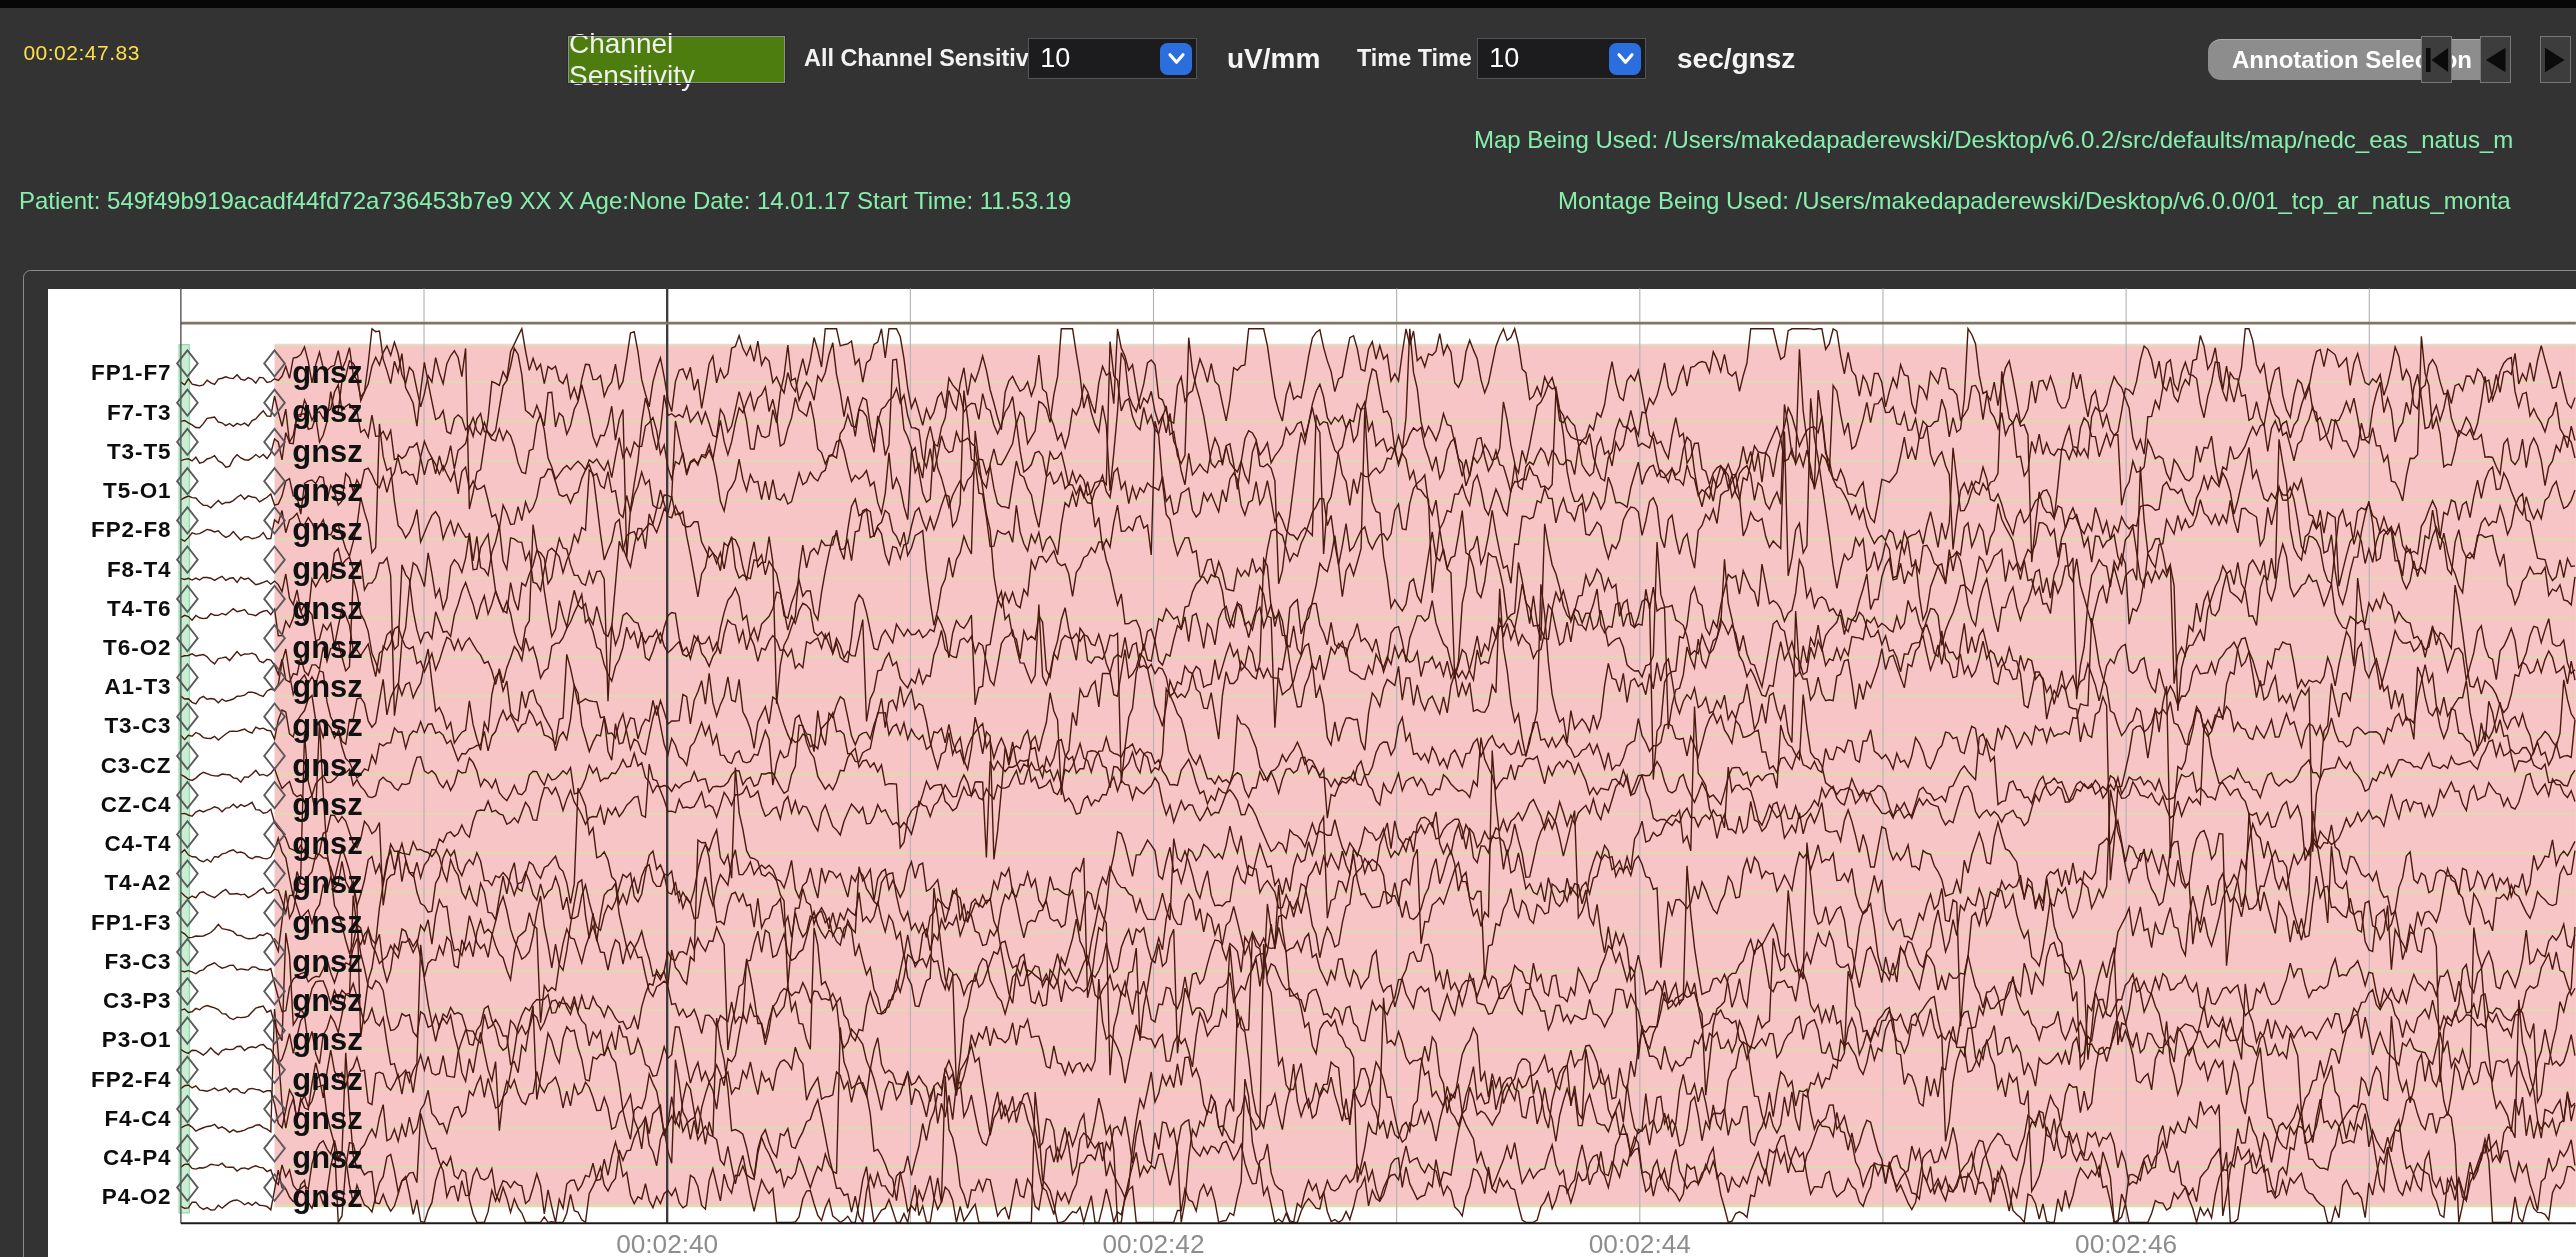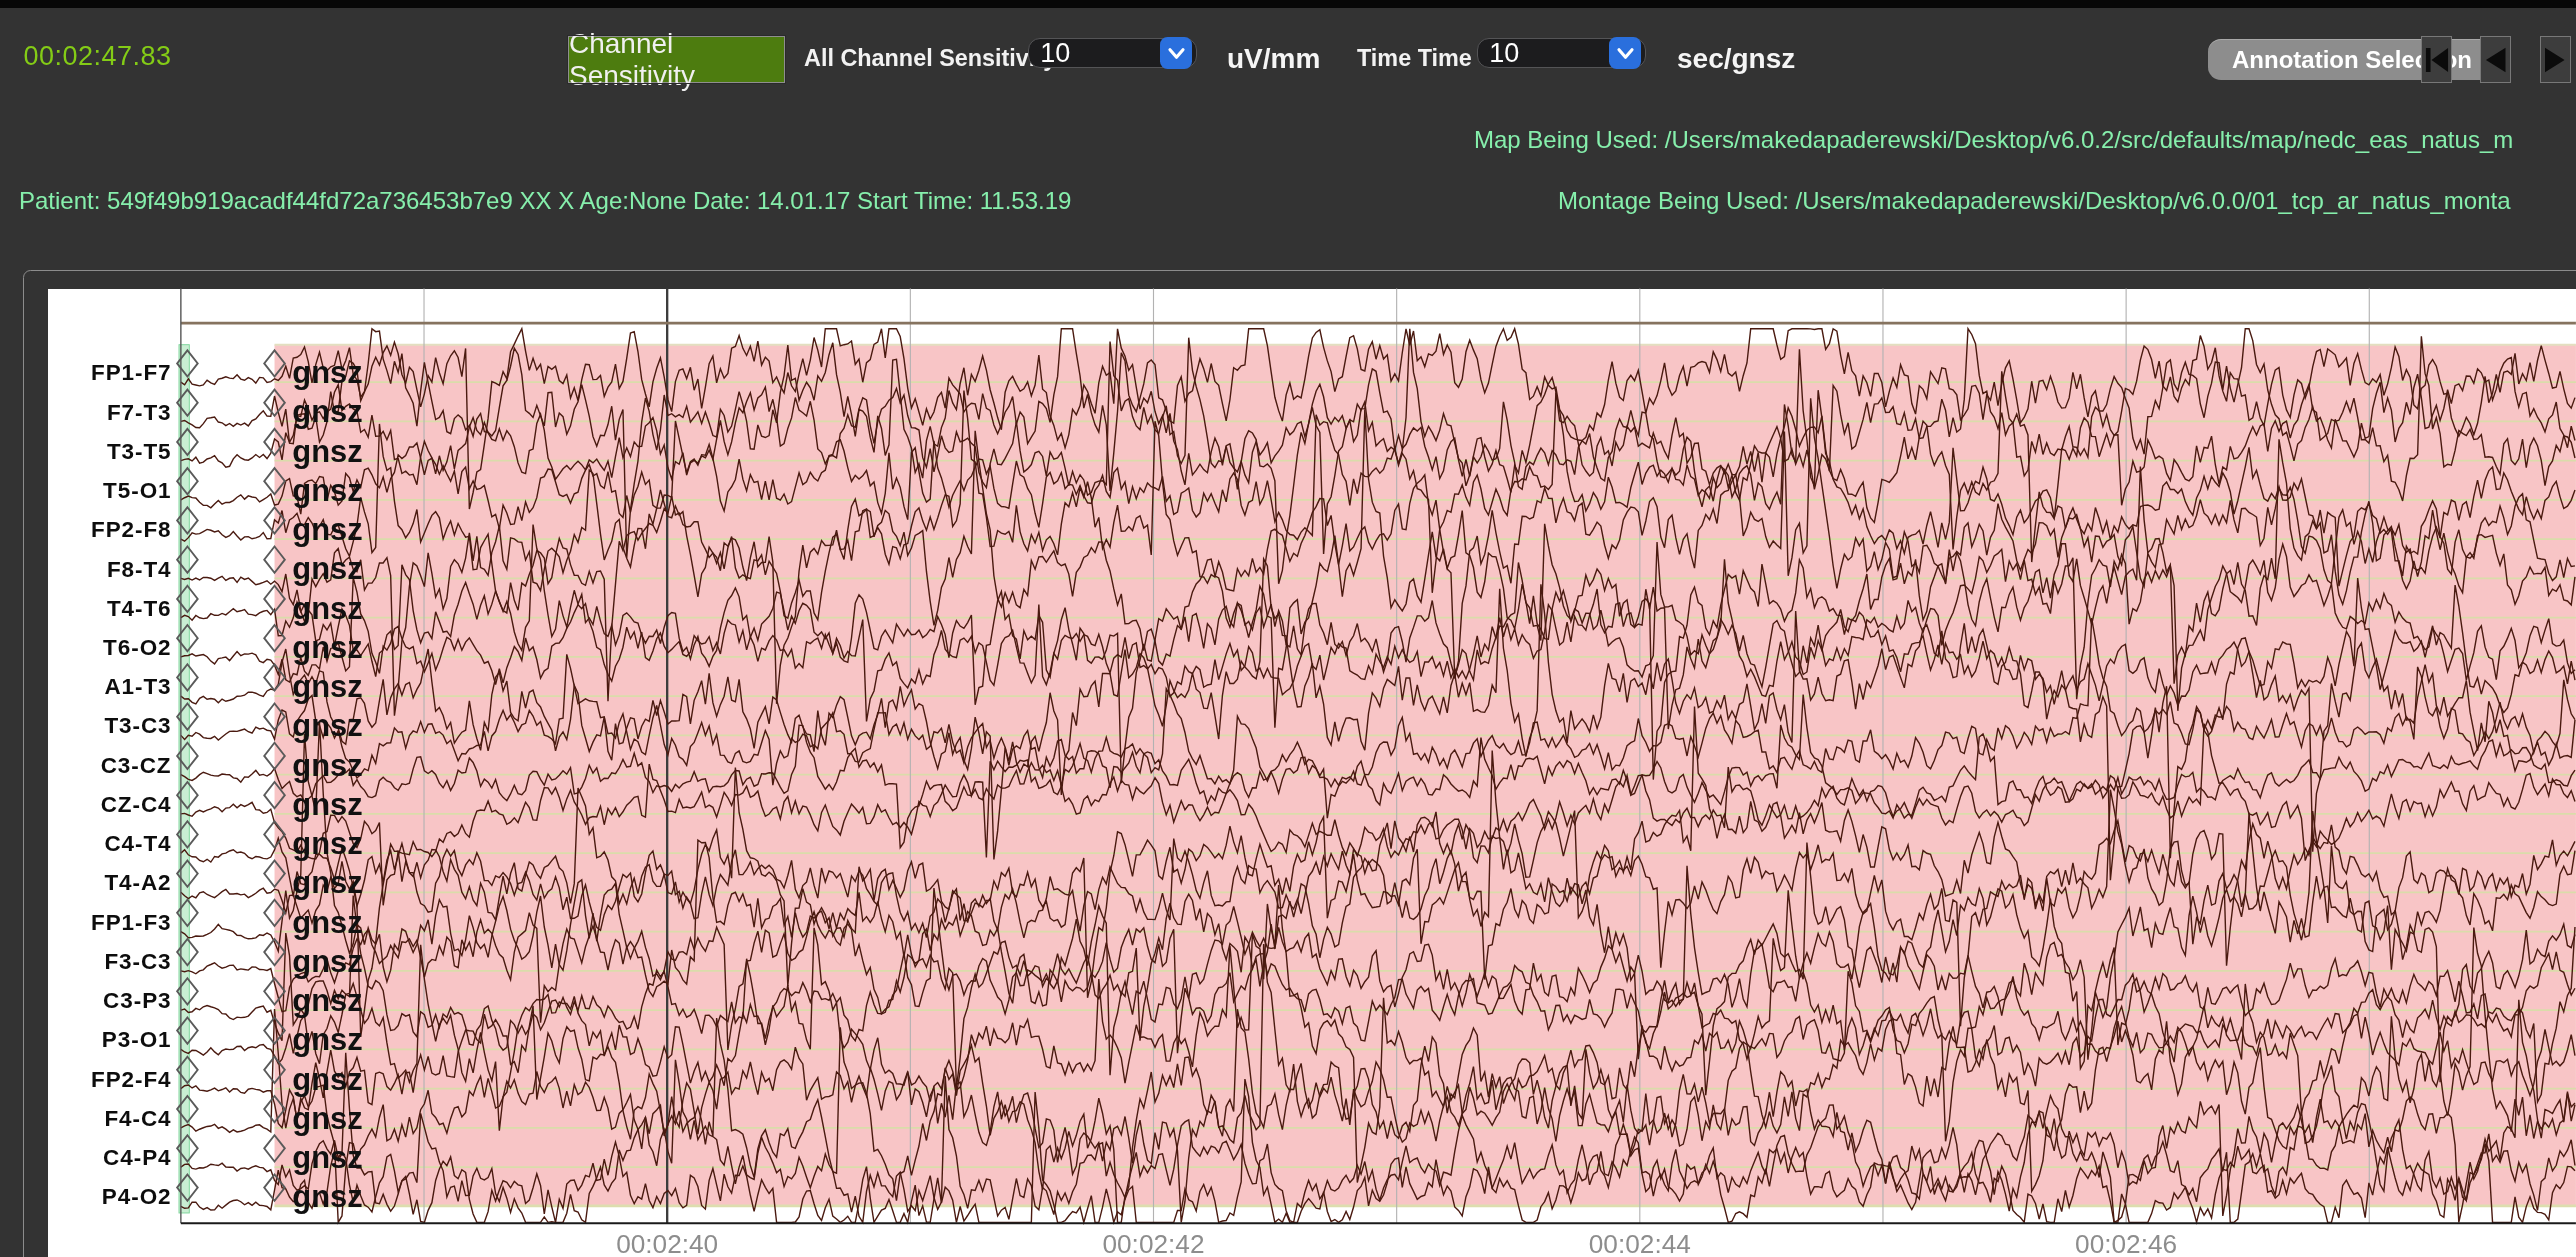--- a/index.html
+++ b/index.html
@@ -5,33 +5,33 @@
   html,body{margin:0;padding:0;}
   body{
     width:2576px;height:1257px;overflow:hidden;position:relative;
     background:#333333;
     font-family:"Liberation Sans", sans-serif;
     -webkit-font-smoothing:antialiased;
   }
   .abs{position:absolute;}
   
   #top-strip{left:0;top:0;width:2576px;height:8.4px;background:#070707;}
-  #timestamp{left:23.4px;top:41px;color:#84cc16;font-size:27px;letter-spacing:0.5px;}
+  #timestamp{left:23.4px;top:41px;color:#fde047;font-size:21px;letter-spacing:0.5px;}
   .hdr-label{color:#f2f2f2;font-size:23.4px;font-weight:600;}
   .hdr-unit{color:#f5f5f5;font-size:28px;font-weight:600;text-align:right;}
   #chan-sens-btn{
     left:568px;top:36px;width:217px;height:47px;
     background:#4d7c0f;border:1.9px solid #8f8f8f;outline:0.9px solid #2a2a2a;
     color:#f0f0f0;font-size:28px;display:flex;align-items:center;justify-content:center;
     box-sizing:border-box;cursor:default;
   }
   #all-sens-label{left:804px;top:45px;}
   #time-scale-label{left:1357px;top:45px;}
   .combo{
-    top:38px;width:169px;height:30px;background:#1c1c1e;border-radius:12px;
+    top:38px;width:169px;height:41px;background:#1c1c1e;border-radius:0;
     border:0.9px solid #545456;box-sizing:border-box;display:flex;align-items:center;
   }
   #sens-combo{left:1028px;}
   #scale-combo{left:1477px;}
   .combo-value{color:#ffffff;font-size:27px;padding-left:11.2px;flex:1;}
   .combo-btn{
     width:32px;height:32px;margin-right:3.7px;border-radius:7.5px;background:#2a6fdd;
     display:flex;align-items:center;justify-content:center;
   }
   #uv-unit{left:1227px;top:43px;}

